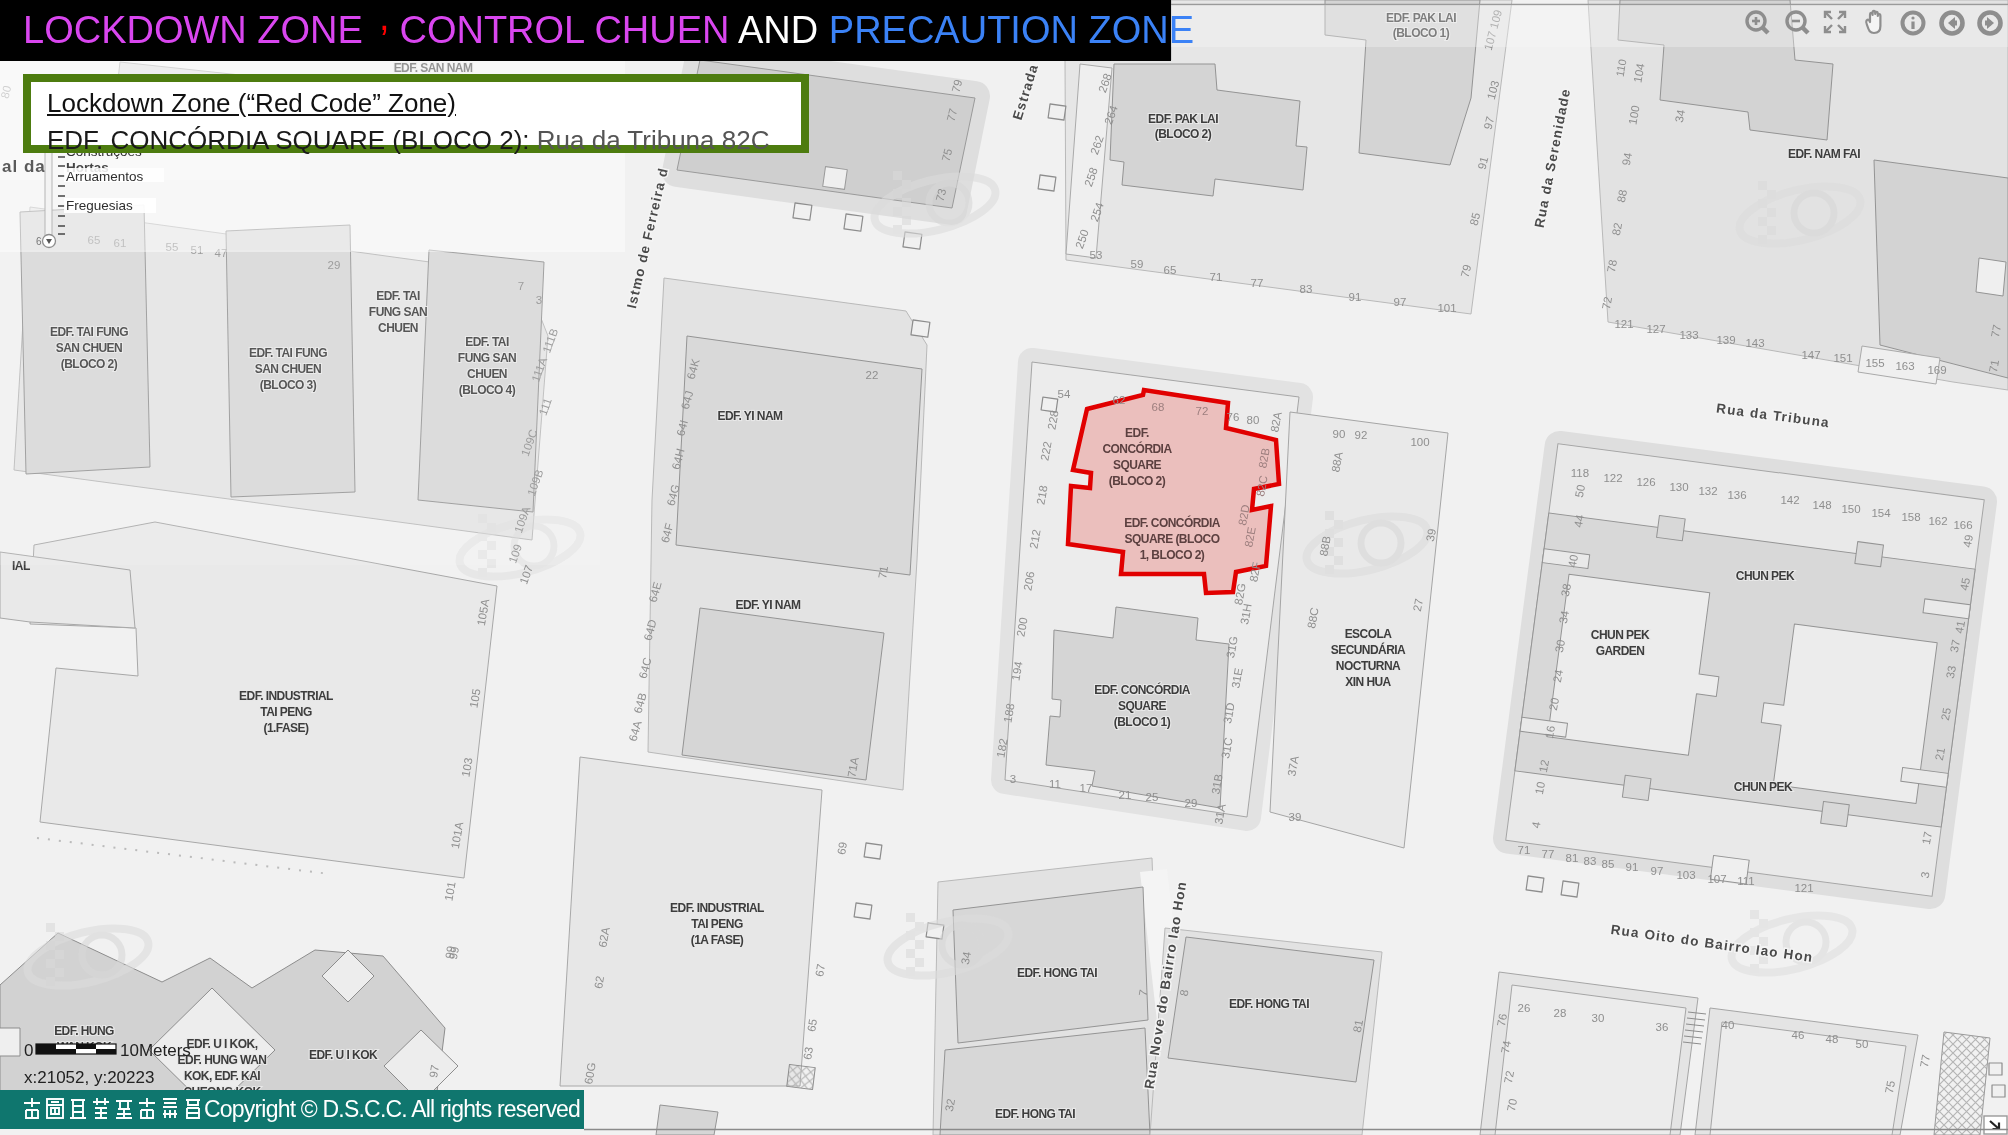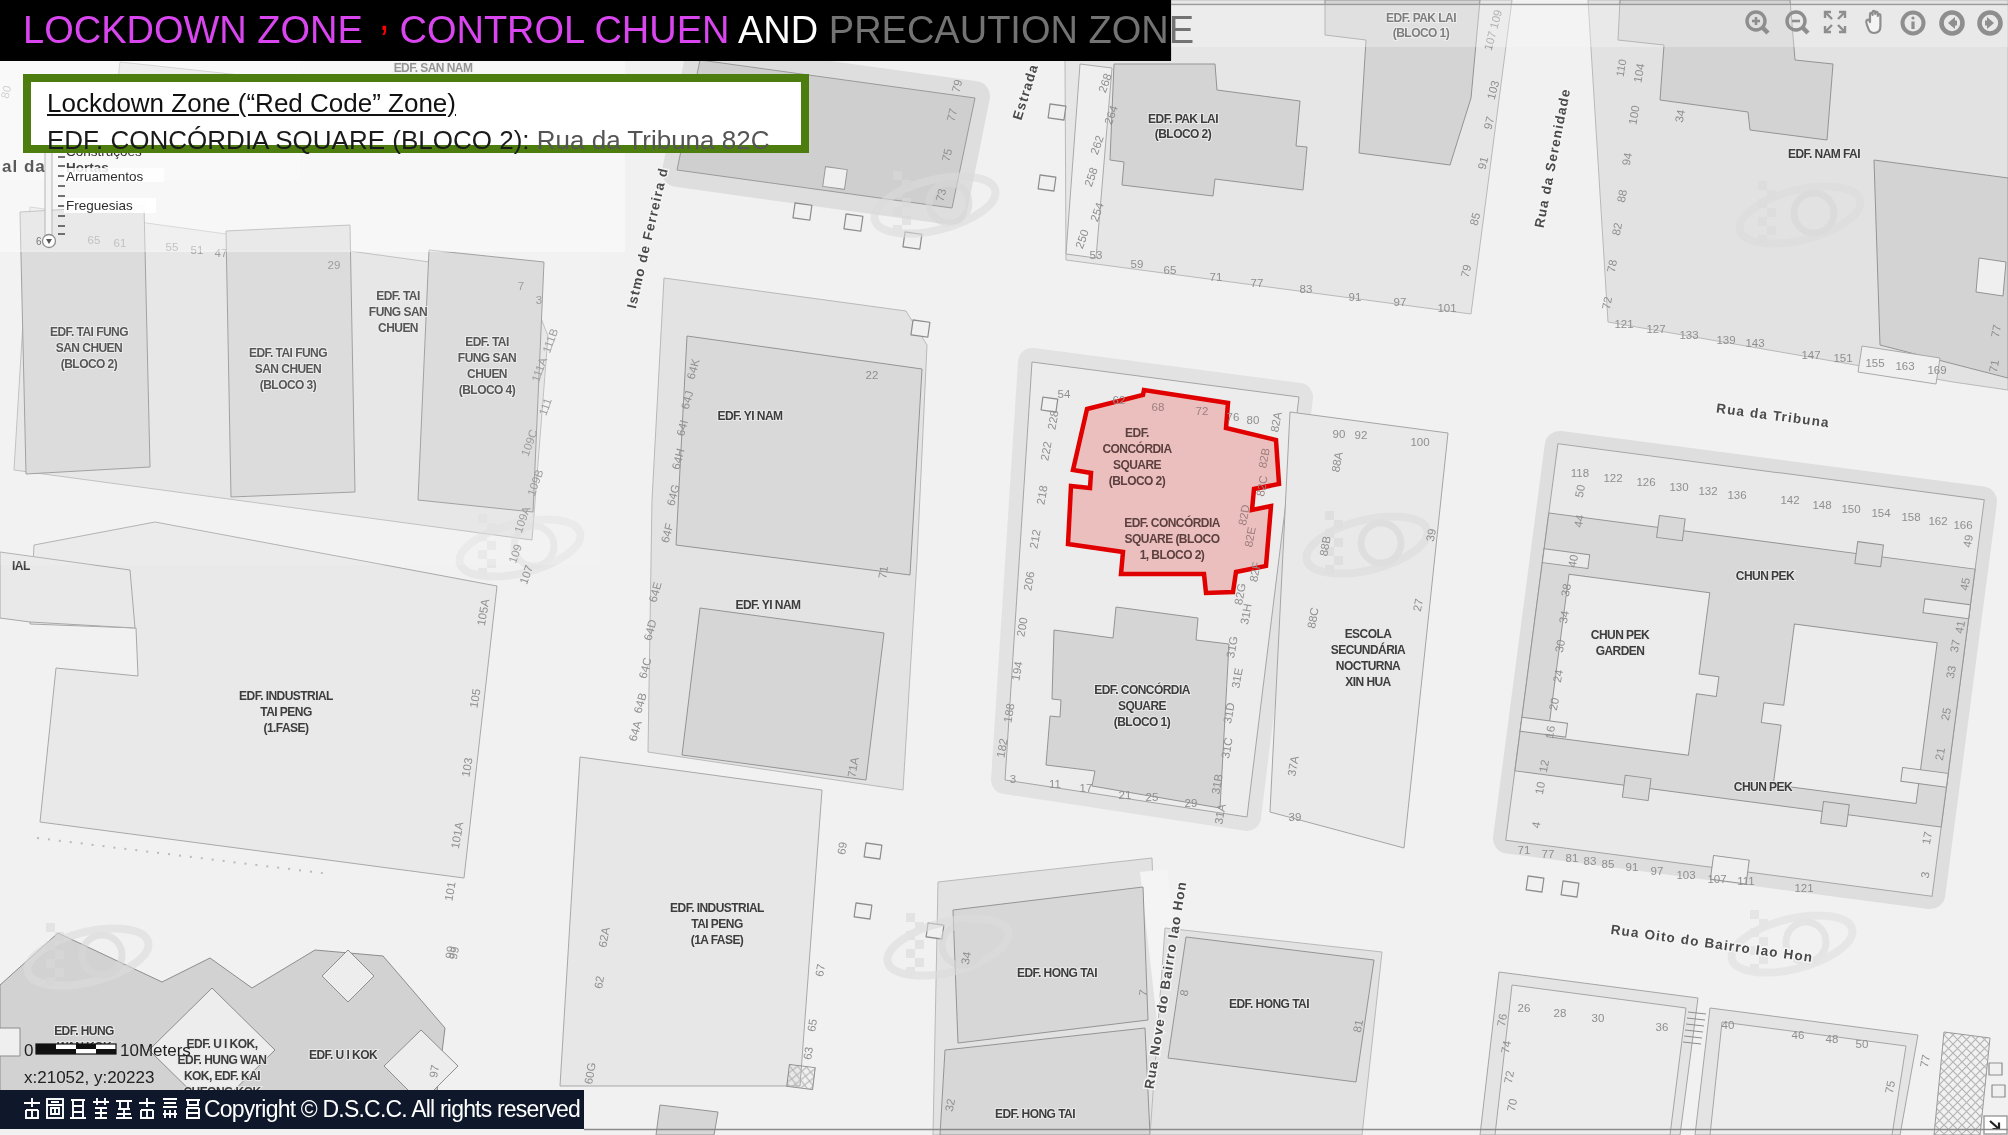--- a/index.html
+++ b/index.html
@@ -5,30 +5,30 @@
   html,body{margin:0;padding:0;}
   body{width:2008px;height:1135px;overflow:hidden;background:#f1f1f1;
        font-family:"Liberation Sans", sans-serif;position:relative;}
   #map{position:absolute;left:0;top:0;}
   
   #banner{position:absolute;left:0;top:0;width:1171px;height:61px;background:#000;
           white-space:nowrap;z-index:20;}
   #banner .t{font-size:38px;line-height:61px;margin-left:23px;letter-spacing:0px;}
   #banner .red{color:#d946ef;}
   #banner .wht{color:#fff;text-align:center;}
-  #banner .yel{color:#737373;}
+  #banner .yel{color:#3b82f6;}
   #banner .cma{display:inline-block;color:#f00;margin:0 10px 0 16px;transform:translateY(-13px);}
   
   #infobox{position:absolute;left:23px;top:74px;width:754px;height:57px;background:#fff;
            border:8px solid #4d7c0f;z-index:21;padding-left:16px;padding-top:6px;}
   #infobox .l1{font-size:26px;line-height:30px;color:#111;text-decoration:underline;}
   #infobox .l2{font-size:26px;line-height:31px;color:#1a1a1a;margin-top:7px;}
   #infobox .l2 .gray{color:#555;}
   
-  #cbar{position:absolute;left:0;top:1090px;width:584px;height:39px;background:#0f172a;z-index:22;}
+  #cbar{position:absolute;left:0;top:1090px;width:584px;height:39px;background:#0f766e;z-index:22;}
   #cbar .txt{color:#fff;font-size:23px;line-height:39px;margin-left:204px;white-space:nowrap;letter-spacing:-0.8px;}
   #cbar svg{position:absolute;left:22px;top:7px;}
 </style>
 </head>
 <body>
 
 <svg id="map" width="2008" height="1135" viewBox="0 0 2008 1135" xmlns="http://www.w3.org/2000/svg">
 <defs>
 <pattern id="hatch" width="9" height="9" patternUnits="userSpaceOnUse">
   <path d="M0,9 L9,0 M0,0 L9,9" stroke="#b5b5b5" stroke-width="1.2" fill="none"></path>

